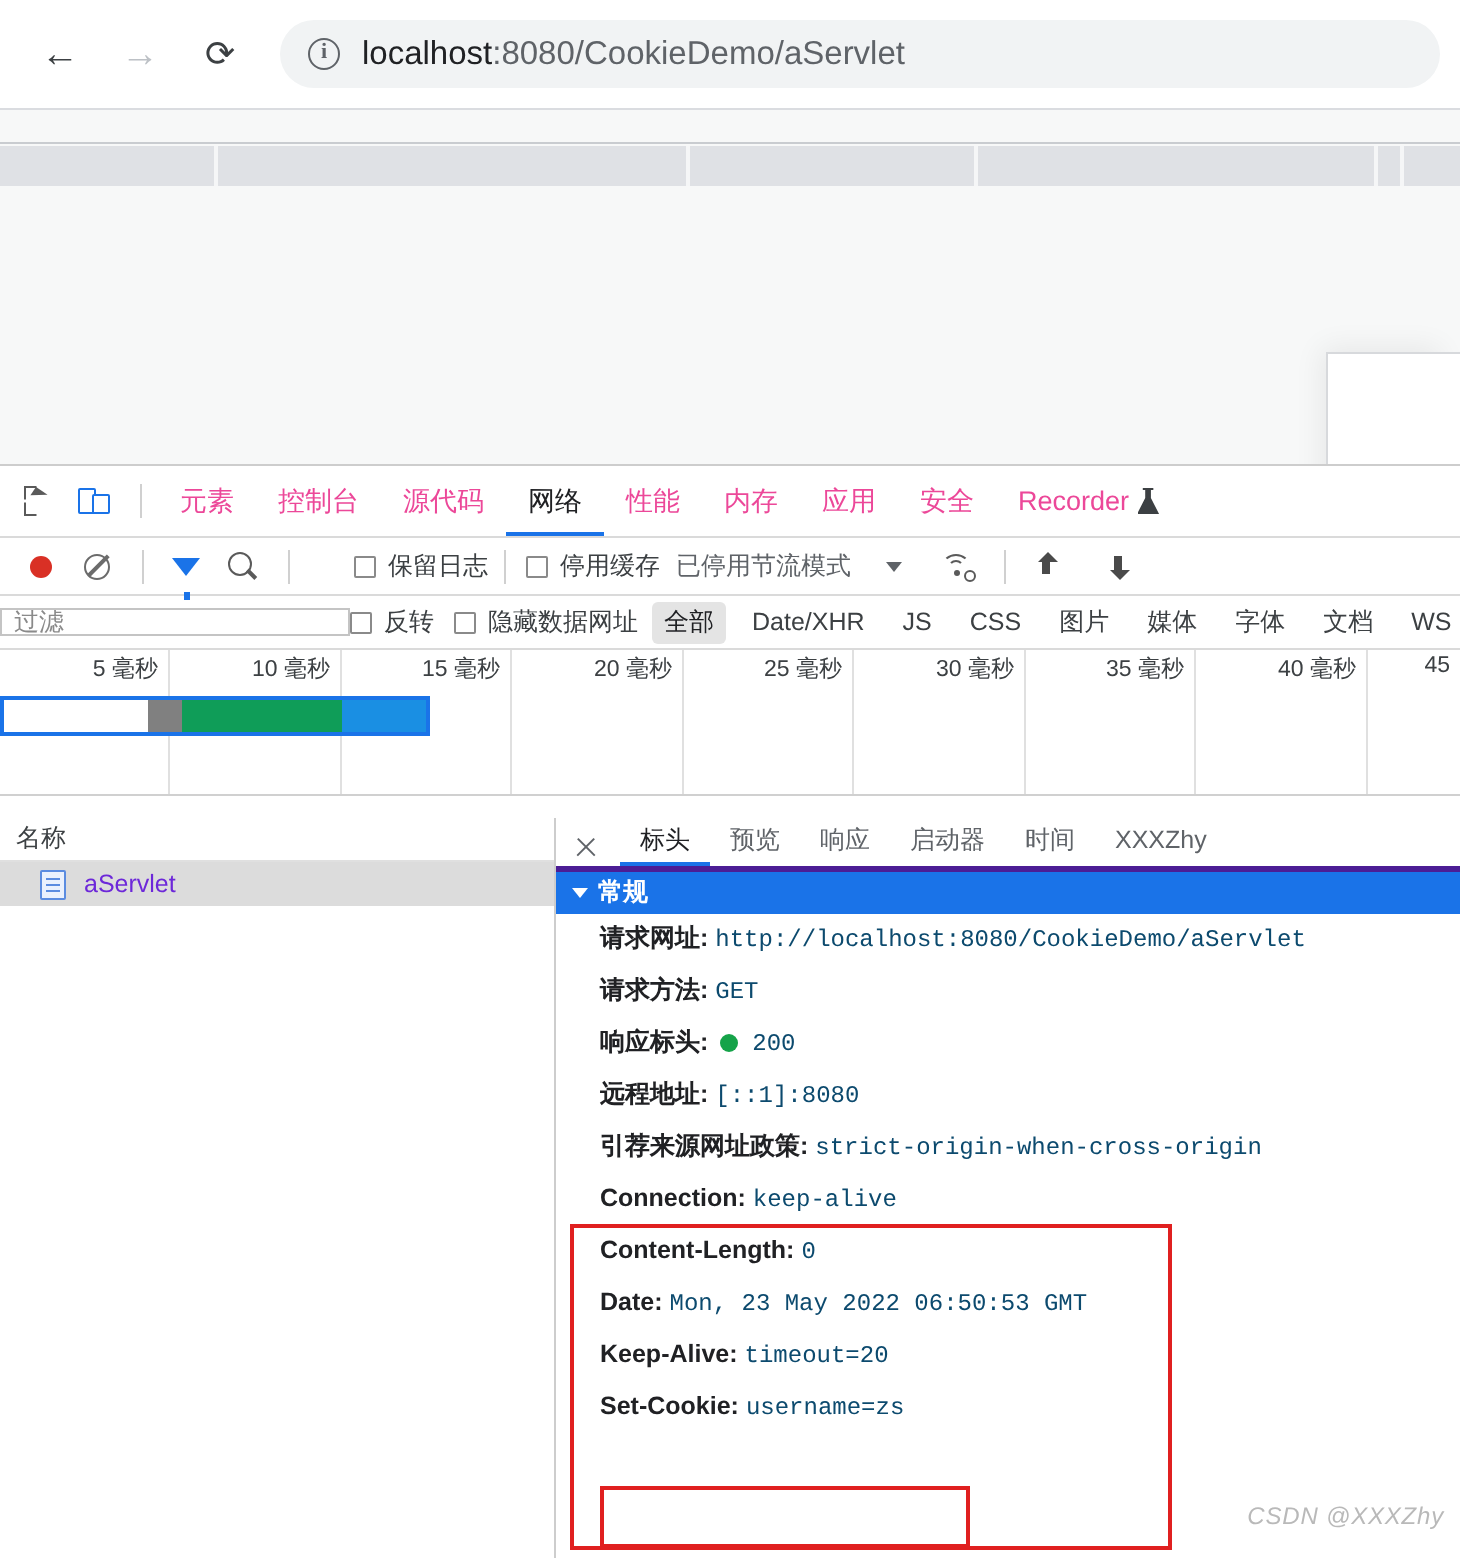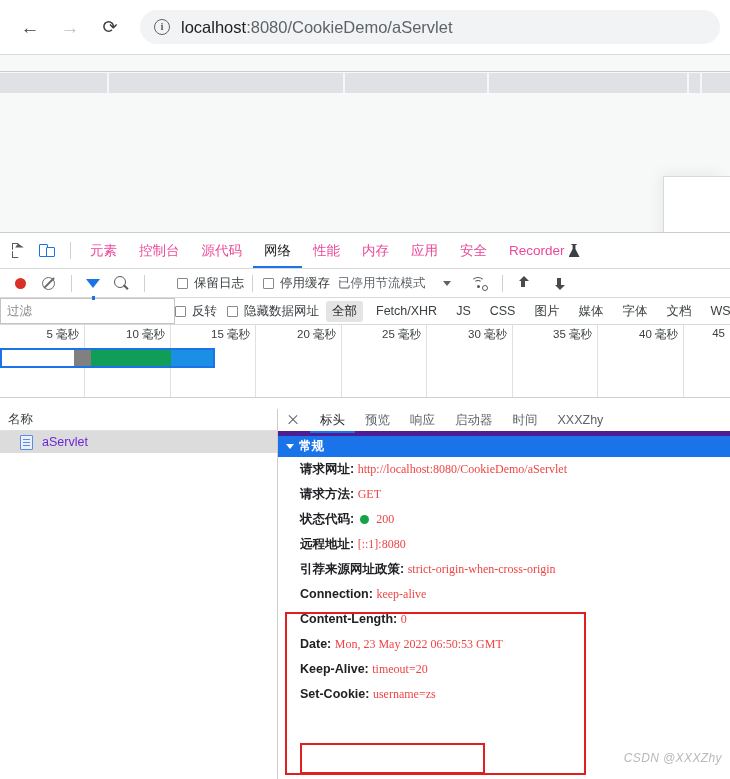--- a/index.html
+++ b/index.html
@@ -205,21 +205,21 @@
     width: 0; height: 0; border-left: 5px solid transparent;
     border-right: 5px solid transparent; border-top: 5px solid #4a4a4a;
   }
 
   
   .dt-filter {
     height: 27px; display: flex; align-items: center;
     border-bottom: 1px solid #dadada;
   }
   .filter-input {
-    width: 190px; height: 26px; border: 1px solid #c4c4c4; background: #fff;
+    width: 190px; height: 14px; border: 1px solid #c4c4c4; background: #fff;
     font-size: 12.5px; color: #757575; padding: 0 6px; outline: none;
     font-family: inherit;
   }
   .filter-input::placeholder { color: #8a8a8a; }
   .type-chip {
     font-size: 12.5px; color: #3c4043; padding: 2px 6px; margin-left: 7px;
     white-space: nowrap; border-radius: 3px;
   }
   .type-chip.sel { background: #e4e4e4; color: #202124; }
 
@@ -258,22 +258,22 @@
     background: #eaf1fd; margin-right: 9px; position: relative; flex: 0 0 auto;
   }
   .doc-ic::before, .doc-ic::after {
     content: ""; position: absolute; left: 2px; width: 7px; height: 1.3px; background: #5b8ce0;
   }
   .doc-ic::before { top: 3px; box-shadow: 0 3px 0 #5b8ce0; }
   .doc-ic::after { top: 9px; }
 
   .pane-right { flex: 1; background: #fff; position: relative; overflow: hidden; }
   .detail-tabs {
-    height: 27px; display: flex; align-items: center;
-    border-bottom: 5px solid #4c1d95; padding-left: 6px;
+    height: 27px; display: flex; align-items: flex-end;
+    border-bottom: 3px solid #4c1d95; padding-left: 6px;
   }
   .close-x {
     width: 18px; height: 18px; position: relative; margin-right: 8px; flex: 0 0 auto;
   }
   .close-x::before, .close-x::after {
     content: ""; position: absolute; left: 3px; top: 8px; width: 12px; height: 1.4px;
     background: #5f6368;
   }
   .close-x::before { transform: rotate(45deg); }
   .close-x::after  { transform: rotate(-45deg); }
@@ -293,22 +293,22 @@
     margin-right: 5px;
   }
   .tri.dark { border-top-color: #3c4043; }
 
   .kv {
     font-size: 12.5px; color: #202124; padding: 4px 0 4px 22px; line-height: 17px;
     white-space: nowrap;
   }
   .kv .k { font-weight: bold; }
   .kv .v {
-    font-family: Liberation Serif, serif;
-    font-size: 12px; color: #ef4444;
+    font-family: Liberation Mono, monospace;
+    font-size: 12px; color: #0c4a6e;
   }
   .status-dot {
     display: inline-block; width: 9px; height: 9px; border-radius: 50%;
     background: #15a349; margin: 0 4px -1px 2px;
   }
 
   .resp-section { position: relative; }
   .resp-head {
     font-size: 12.5px; color: #202124; font-weight: bold;
     display: flex; align-items: center; padding-left: 8px; height: 21px;
@@ -435,21 +435,21 @@
       <input class="filter-input" value="" placeholder="过滤" style="">
       <div class="ctl-group" style="margin-left:0">
         <span class="cb"></span>
         <span class="ctl-label">反转</span>
       </div>
       <div class="ctl-group" style="margin-left:10px">
         <span class="cb"></span>
         <span class="ctl-label">隐藏数据网址</span>
       </div>
       <div class="type-chip sel">全部</div>
-      <div class="type-chip">Fetch/XHR</div>
+      <div class="type-chip">Date/XHR</div>
       <div class="type-chip">JS</div>
       <div class="type-chip">CSS</div>
       <div class="type-chip">图片</div>
       <div class="type-chip">媒体</div>
       <div class="type-chip">字体</div>
       <div class="type-chip">文档</div>
       <div class="type-chip">WS</div>
     </div>
 
     <div class="dt-overview">
@@ -508,21 +508,21 @@
 
         <div class="kv">
           <span class="k">请求网址:</span>
           <span class="v">http://localhost:8080/CookieDemo/aServlet</span>
         </div>
         <div class="kv">
           <span class="k">请求方法:</span>
           <span class="v">GET</span>
         </div>
         <div class="kv">
-          <span class="k">状态代码:</span>
+          <span class="k">响应标头:</span>
           <span class="status-dot"></span>
           <span class="v">200</span>
         </div>
         <div class="kv">
           <span class="k">远程地址:</span>
           <span class="v">[::1]:8080</span>
         </div>
         <div class="kv">
           <span class="k">引荐来源网址政策:</span>
           <span class="v">strict-origin-when-cross-origin</span>

